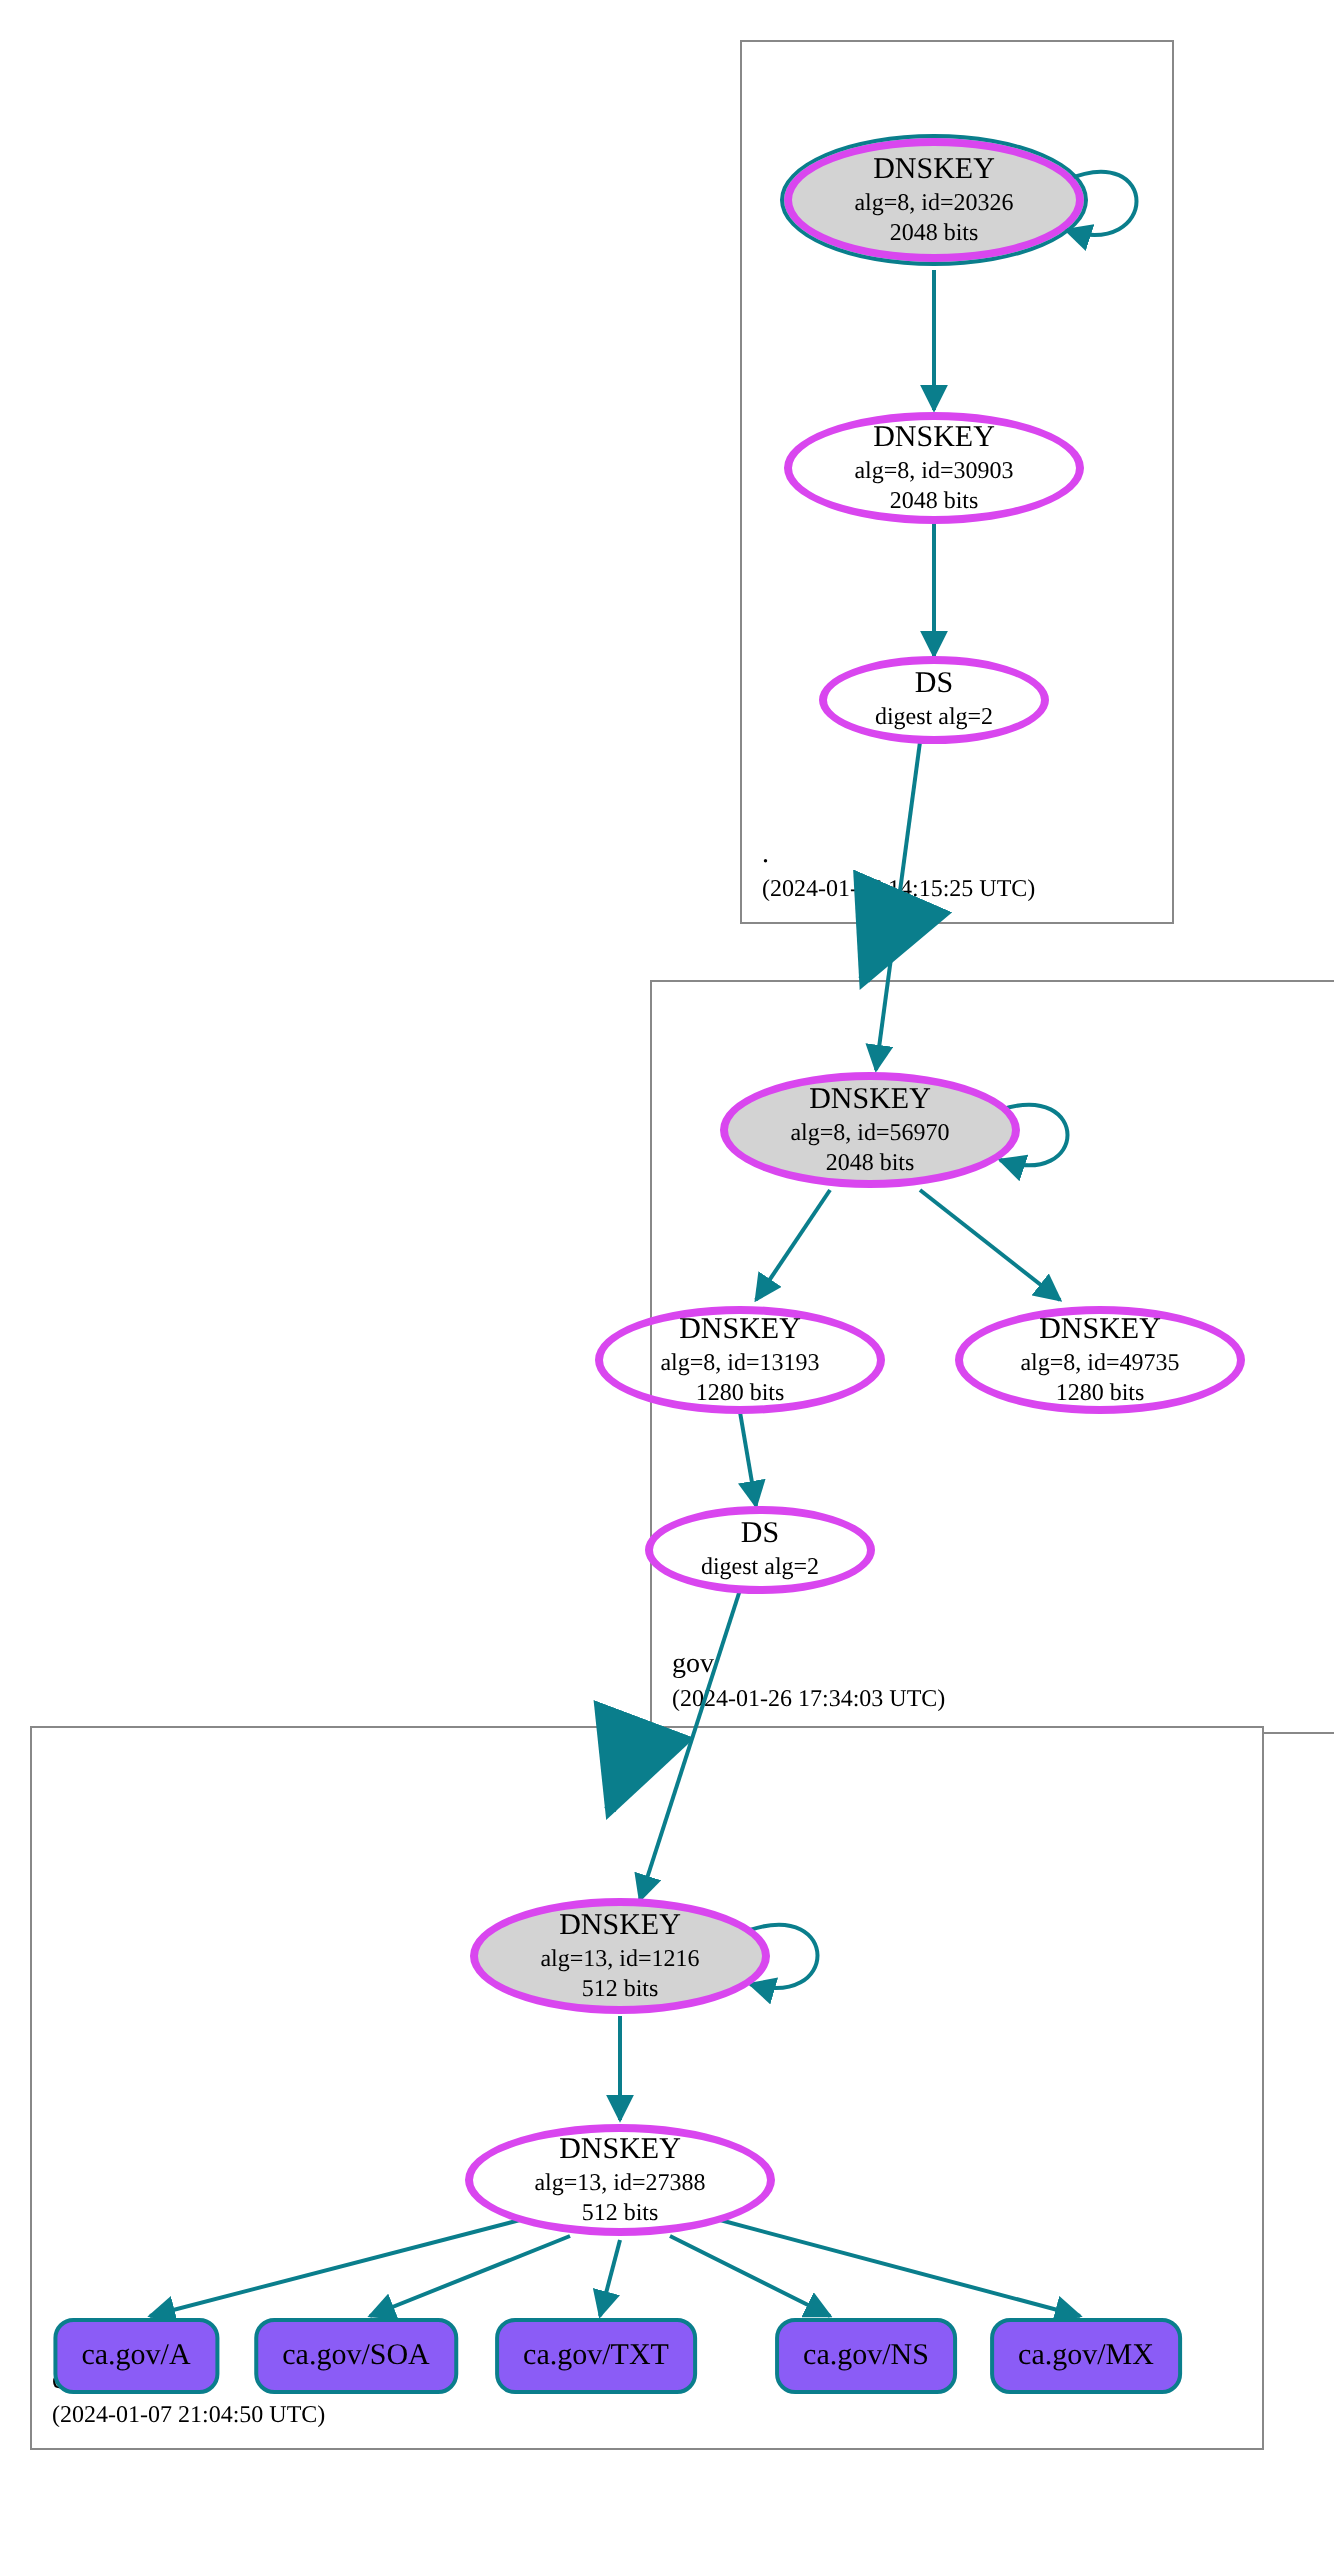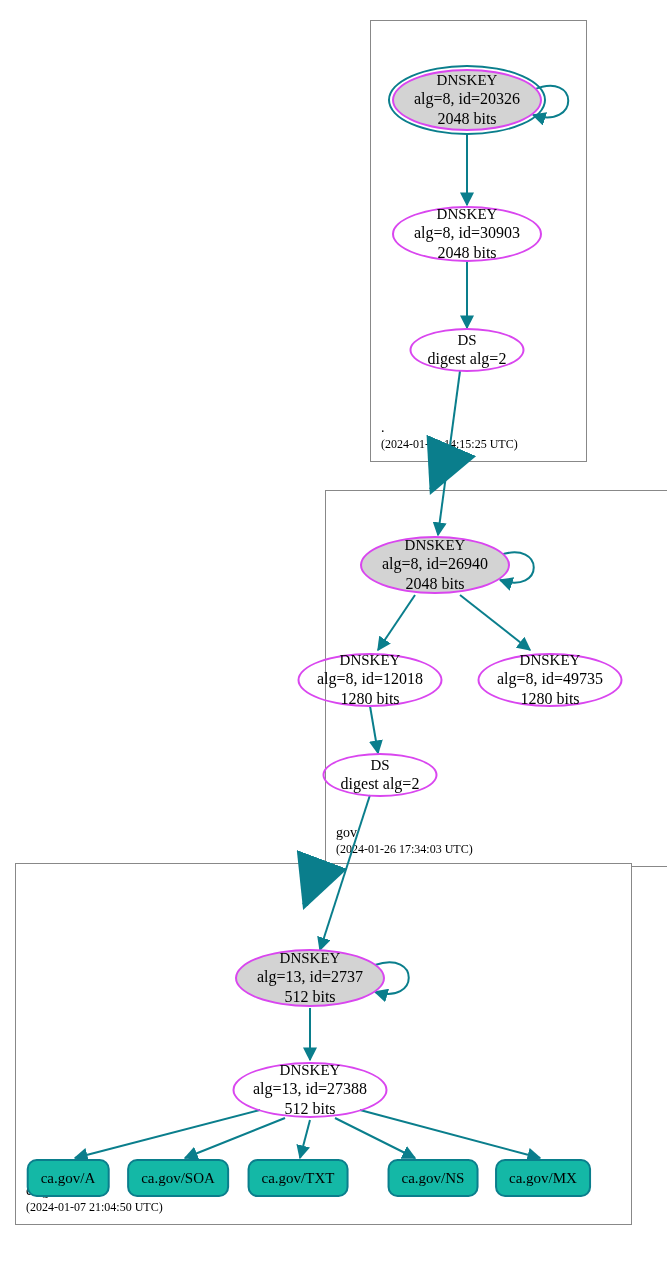--- a/index.html
+++ b/index.html
@@ -25,21 +25,21 @@
   }
   .zone-label .ts {
     font-size: 12px;
   }
   .node {
     position: absolute;
     transform: translate(-50%, -50%);
     text-align: center;
   }
   .ellipse {
-    border: 2px solid #d946ef;
+    border: 4px solid #d946ef;
     border-radius: 50%;
     display: flex;
     flex-direction: column;
     justify-content: center;
     box-sizing: border-box;
   }
   .ellipse.ksk {
     background: #d3d3d3;
   }
   .ellipse.double::after {
@@ -47,29 +47,29 @@
     position: absolute;
     top: -6px; left: -6px; right: -6px; bottom: -6px;
     border: 2px solid #0A7E8C;
     border-radius: 50%;
     pointer-events: none;
   }
   .rrset {
     border: 2px solid #0A7E8C;
     border-radius: 10px;
     padding: 8px 12px;
-    background: #14b8a6;
+    background: #8b5cf6;
     display: inline-block;
     white-space: nowrap;
   }
   .title {
     font-size: 15px;
   }
   .sub {
-    font-size: 16px;
+    font-size: 12px;
     line-height: 1.2;
   }
   svg.edges {
     position: absolute;
     top: 0; left: 0;
     width: 667px;
     height: 1278px;
     pointer-events: none;
   }
 </style>
@@ -163,29 +163,29 @@
 <div class="node" style="left:467px; top:350px;">
   <div class="ellipse" style="width:115px; height:44px;">
     <div class="title">DS</div>
     <div class="sub">digest alg=2</div>
   </div>
 </div>
 
 <div class="node" style="left:435px; top:565px;">
   <div class="ellipse ksk" style="width:150px; height:58px;">
     <div class="title">DNSKEY</div>
-    <div class="sub">alg=8, id=26940</div>
+    <div class="sub">alg=8, id=56970</div>
     <div class="sub">2048 bits</div>
   </div>
 </div>
 
 <div class="node" style="left:370px; top:680px;">
   <div class="ellipse" style="width:145px; height:54px;">
     <div class="title">DNSKEY</div>
-    <div class="sub">alg=8, id=12018</div>
+    <div class="sub">alg=8, id=13193</div>
     <div class="sub">1280 bits</div>
   </div>
 </div>
 
 <div class="node" style="left:550px; top:680px;">
   <div class="ellipse" style="width:145px; height:54px;">
     <div class="title">DNSKEY</div>
     <div class="sub">alg=8, id=49735</div>
     <div class="sub">1280 bits</div>
   </div>
@@ -194,21 +194,21 @@
 <div class="node" style="left:380px; top:775px;">
   <div class="ellipse" style="width:115px; height:44px;">
     <div class="title">DS</div>
     <div class="sub">digest alg=2</div>
   </div>
 </div>
 
 <div class="node" style="left:310px; top:978px;">
   <div class="ellipse ksk" style="width:150px; height:58px;">
     <div class="title">DNSKEY</div>
-    <div class="sub">alg=13, id=2737</div>
+    <div class="sub">alg=13, id=1216</div>
     <div class="sub">512 bits</div>
   </div>
 </div>
 
 <div class="node" style="left:310px; top:1090px;">
   <div class="ellipse" style="width:155px; height:56px;">
     <div class="title">DNSKEY</div>
     <div class="sub">alg=13, id=27388</div>
     <div class="sub">512 bits</div>
   </div>

